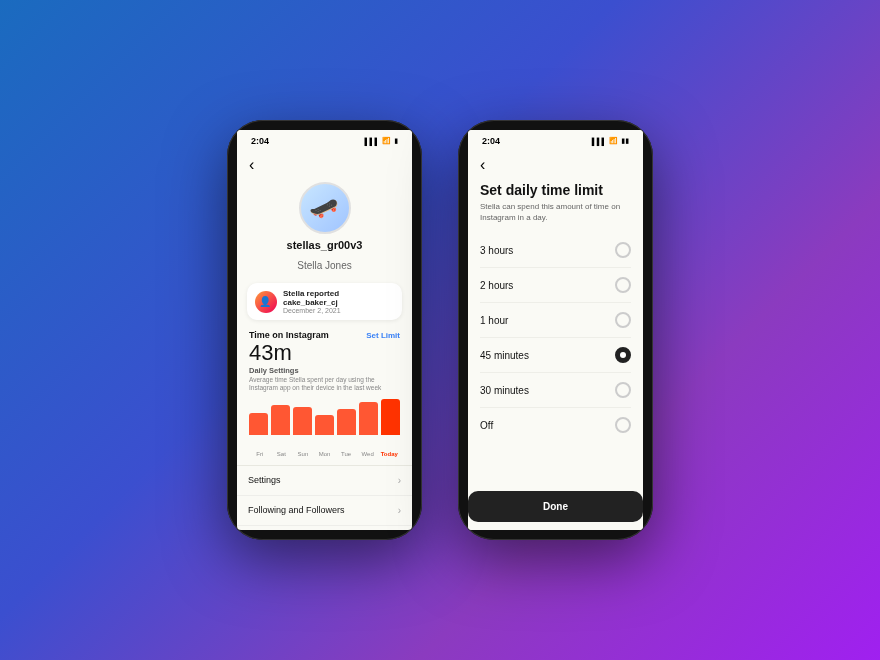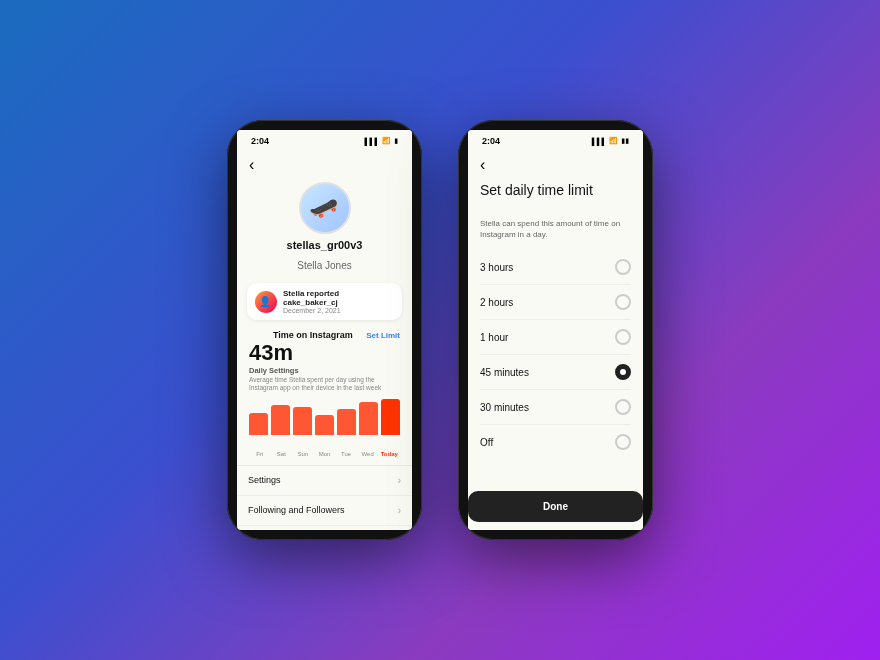--- a/index.html
+++ b/index.html
@@ -141,35 +141,34 @@
 
     
     .time-section {
       padding: 6px 12px 4px;
     }
     .time-header {
       display: flex;
       justify-content: space-between;
       align-items: center;
       margin-bottom: 2px;
-      margin-left: 24px;
     }
     .time-label {
       font-size: 9px;
       font-weight: 700;
       color: #111;
     }
     .set-limit {
       font-size: 8px;
       color: #3b82f6;
       font-weight: 600;
     }
     .time-value {
       font-size: 22px;
-      font-weight: 700;
+      font-weight: 400;
       color: #111;
       line-height: 1;
       margin-bottom: 2px;
     }
     .daily-avg-label {
       font-size: 7.5px;
       font-weight: 700;
       color: #555;
     }
     .daily-avg-desc {
@@ -247,23 +246,23 @@
     .screen-2 {
       background: #fafaf5;
     }
     .tl-content {
       flex: 1;
       padding: 0 12px;
       overflow: hidden;
     }
     .tl-title {
       font-size: 14px;
-      font-weight: 400;
-      color: #111;
-      margin-bottom: 20px;
+      font-weight: 700;
+      color: #111;
+      margin-bottom: 3px;
       margin-top: 4px;
     }
     .tl-subtitle {
       font-size: 8px;
       color: #666;
       margin-bottom: 10px;
       line-height: 1.4;
     }
 
     

